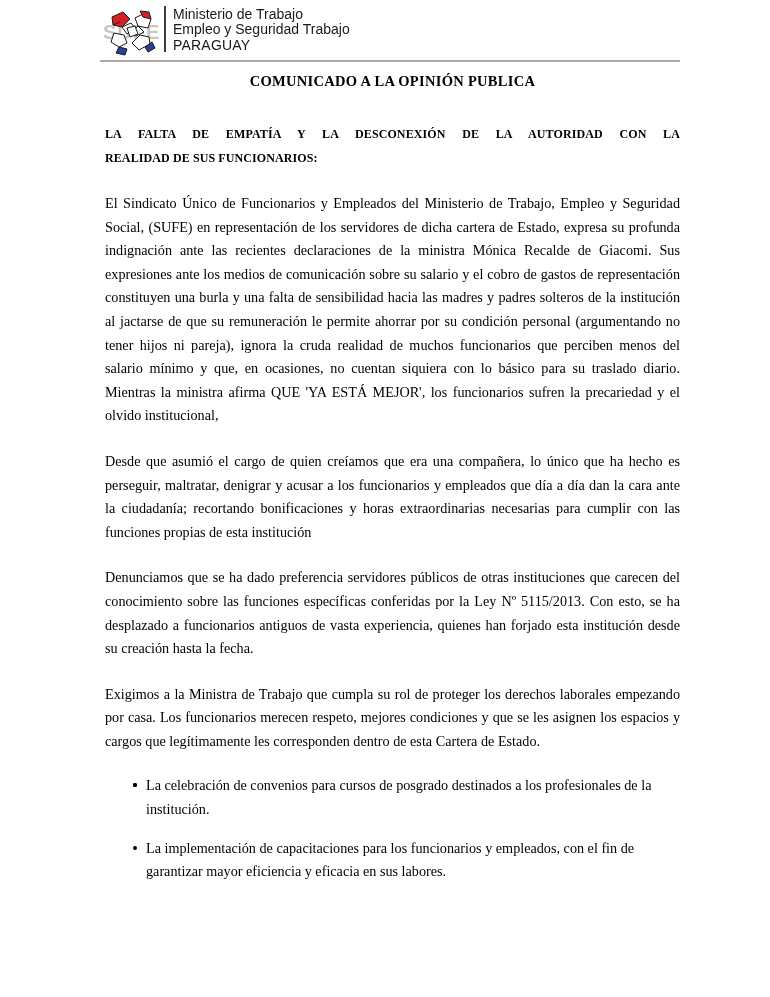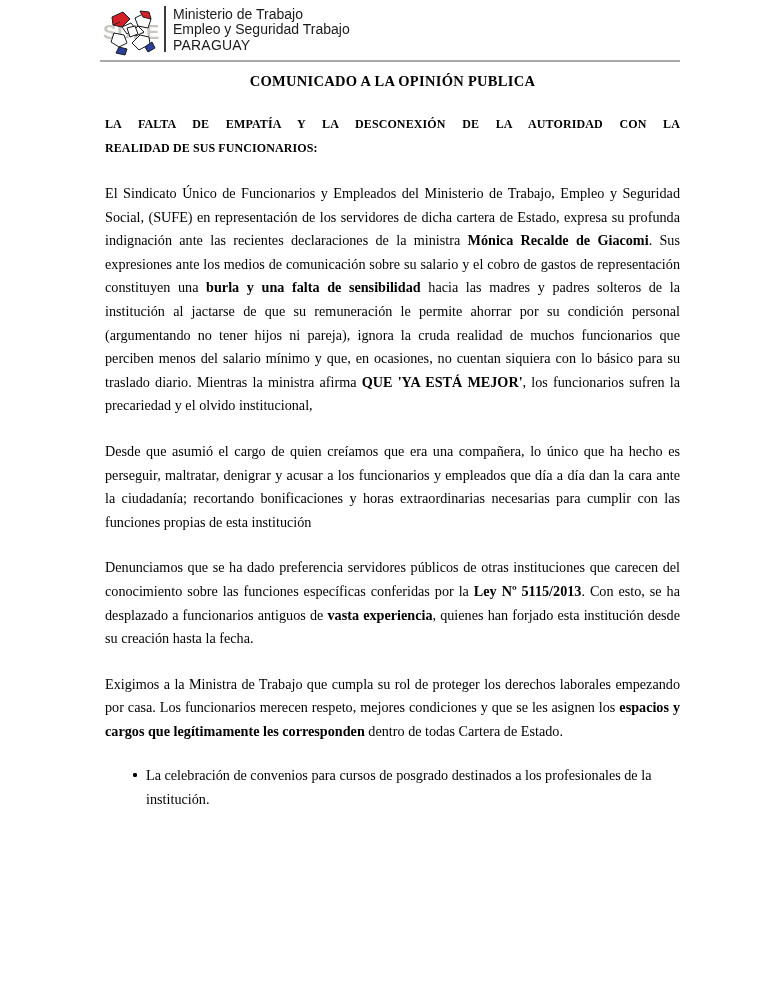--- a/index.html
+++ b/index.html
@@ -76,21 +76,21 @@
     position: absolute;
     left: 105px;
     top: 72px;
     width: 575px;
   }
   .doc-title {
     text-align: center;
     font-weight: bold;
     font-size: 14.5px;
     letter-spacing: 0.3px;
-    margin: 0 0 22px 0;
+    margin: 0 0 32px 0;
     line-height: 18px;
   }
   .doc-subtitle {
     font-weight: bold;
     font-size: 12px;
     text-align: justify;
     text-align-last: left;
     line-height: 24px;
     margin: 0 0 22px 0;
     letter-spacing: 0.1px;
@@ -104,21 +104,21 @@
     display: block;
   }
   p.para {
     font-size: 14.2px;
     line-height: 23.6px;
     text-align: justify;
     margin: 0 0 22px 0;
     hyphens: none;
   }
   p.para.tight { margin-bottom: 21px; }
-  b, strong { font-weight: bold; }
+  b, strong { font-weight: normal; }
 
   
   ul.points {
     margin: 0;
     padding: 0;
     list-style: none;
   }
   ul.points li {
     position: relative;
     font-size: 14.2px;
@@ -194,22 +194,23 @@
       <span class="ln1">LA FALTA DE EMPATÍA Y LA DESCONEXIÓN DE LA AUTORIDAD CON LA</span>
       <span class="ln2">REALIDAD DE SUS FUNCIONARIOS:</span>
     </div>
 
     <p class="para"><span>El Sindicato Único de Funcionarios y Empleados del Ministerio de Trabajo, Empleo y Seguridad Social, (SUFE) en representación de los servidores de dicha cartera de Estado, expresa su profunda indignación ante las recientes declaraciones de la ministra </span><b>Mónica Recalde de Giacomi</b><span>. Sus expresiones ante los medios de comunicación sobre su salario y el cobro de gastos de representación constituyen una </span><b>burla y una falta de sensibilidad</b><span> hacia las madres y padres solteros de la institución al jactarse de que su remuneración le permite ahorrar por su condición personal (argumentando no tener hijos ni pareja), ignora la cruda realidad de muchos funcionarios que perciben menos del salario mínimo y que, en ocasiones, no cuentan siquiera con lo básico para su traslado diario. Mientras la ministra afirma </span><b>QUE 'YA ESTÁ MEJOR'</b><span>, los funcionarios sufren la precariedad y el olvido institucional,</span></p>
 
     <p class="para">Desde que asumió el cargo de quien creíamos que era una compañera, lo único que ha hecho es perseguir, maltratar, denigrar y acusar a los funcionarios y empleados que día a día dan la cara ante la ciudadanía; recortando bonificaciones y horas extraordinarias necesarias para cumplir con las funciones propias de esta institución</p>
 
     <p class="para"><span>Denunciamos que se ha dado preferencia servidores públicos de otras instituciones que carecen del conocimiento sobre las funciones específicas conferidas por la </span><b>Ley Nº 5115/2013</b><span>. Con esto, se ha desplazado a funcionarios antiguos de </span><b>vasta experiencia</b><span>, quienes han forjado esta institución desde su creación hasta la fecha.</span></p>
 
-    <p class="para tight"><span>Exigimos a la Ministra de Trabajo que cumpla su rol de proteger los derechos laborales empezando por casa. Los funcionarios merecen respeto, mejores condiciones y que se les asignen los </span><b>espacios y cargos que legítimamente les corresponden</b><span> dentro de todas Cartera de Estado.</span></p>
+    <p class="para tight"><span>Exigimos a la Ministra de Trabajo que cumpla su rol de proteger los derechos laborales empezando por casa. Los funcionarios merecen respeto, mejores condiciones y que se les asignen los </span><b>espacios y cargos que legítimamente les corresponden</b><span> dentro de esta Cartera de Estado.</span></p>
 
     <ul class="points">
       <li><span class="bullet"></span></li>
       <li><span class="bullet"></span><span>La celebración de convenios para cursos de posgrado destinados a los profesionales de la institución.</span></li>
+      <li><span class="bullet"></span><span>La implementación de capacitaciones para los funcionarios y empleados, con el fin de garantizar mayor eficiencia y eficacia en sus labores.</span></li>
 
     </ul>
 
   </div>
 </div>
 
 </body></html>

